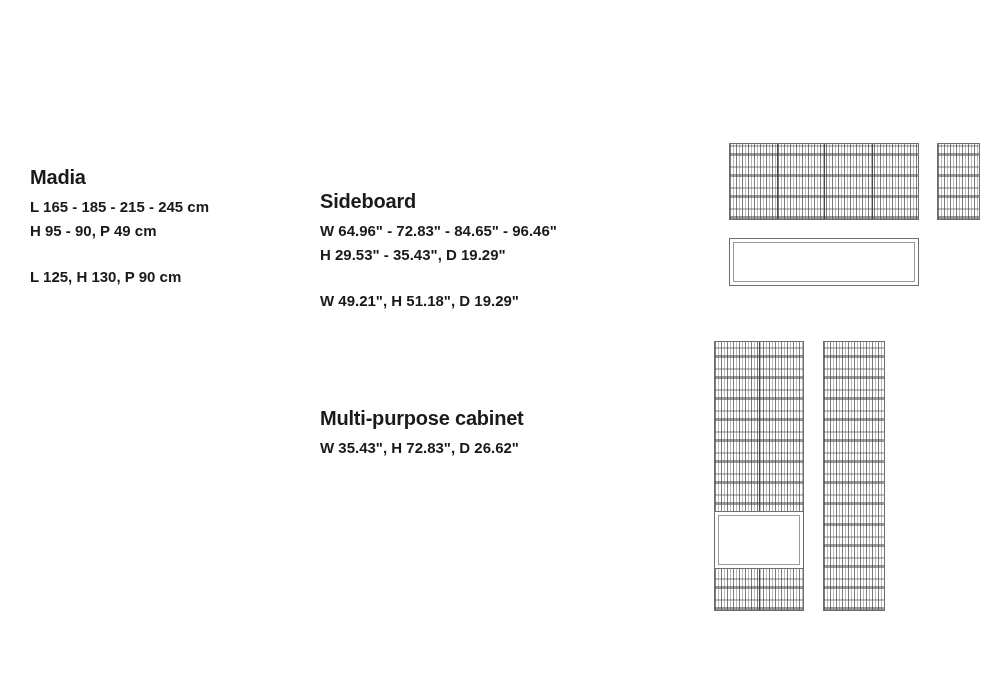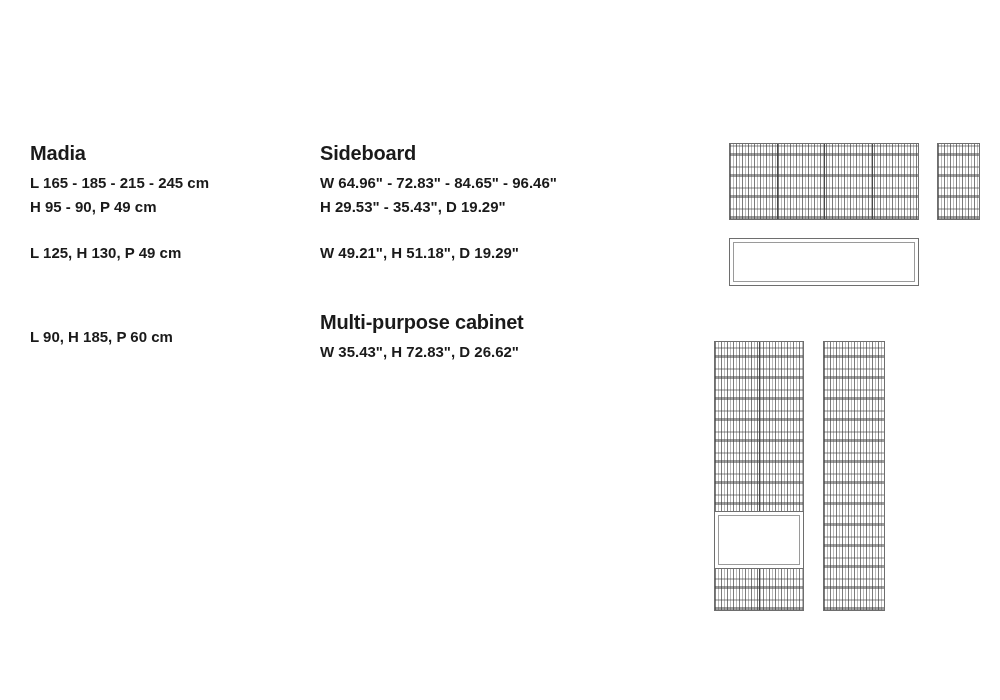--- a/index.html
+++ b/index.html
@@ -21,21 +21,21 @@
     position: absolute;
     left: 30px;
     top: 140px;
     width: 640px;
   }
   .spec-row {
     display: flex;
     align-items: center;
   }
   .col-it { width: 290px; }
-  .col-en { width: 340px; }
+  .col-en { width: 340px; margin-top: 48px; }
 
   .grp-title {
     font-size: 20px;
     font-weight: bold;
     letter-spacing: -0.2px;
     line-height: 26px;
     margin: 0 0 5px 0;
     white-space: nowrap;
   }
   .grp-line {
@@ -105,36 +105,35 @@
 <body>
 
 <div class="specs">
 
   <div class="spec-row">
     <div class="col-it">
       <div class="grp-title">Madia</div>
       <div class="grp-line">L 165 - 185 - 215 - 245 cm</div>
       <div class="grp-line">H 95 - 90, P 49 cm</div>
       <div class="gap-block"></div>
-      <div class="grp-line">L 125, H 130, P 49 cm</div>
+      <div class="grp-line">L 125, H 130, P 90 cm</div>
     </div>
     <div class="col-en">
       <div class="grp-title">Sideboard</div>
       <div class="grp-line">W 64.96" - 72.83" - 84.65" - 96.46"</div>
       <div class="grp-line">H 29.53" - 35.43", D 19.29"</div>
       <div class="gap-block"></div>
       <div class="grp-line">W 49.21", H 51.18", D 19.29"</div>
     </div>
   </div>
 
   <div class="gap-group"></div>
 
   <div class="spec-row">
     <div class="col-it">
-      <div class="grp-line">L 90, H 185, P 60 cm</div>
     </div>
     <div class="col-en">
       <div class="grp-title">Multi-purpose cabinet</div>
       <div class="grp-line">W 35.43", H 72.83", D 26.62"</div>
     </div>
   </div>
 
 </div>
 
 <div class="drawings">

